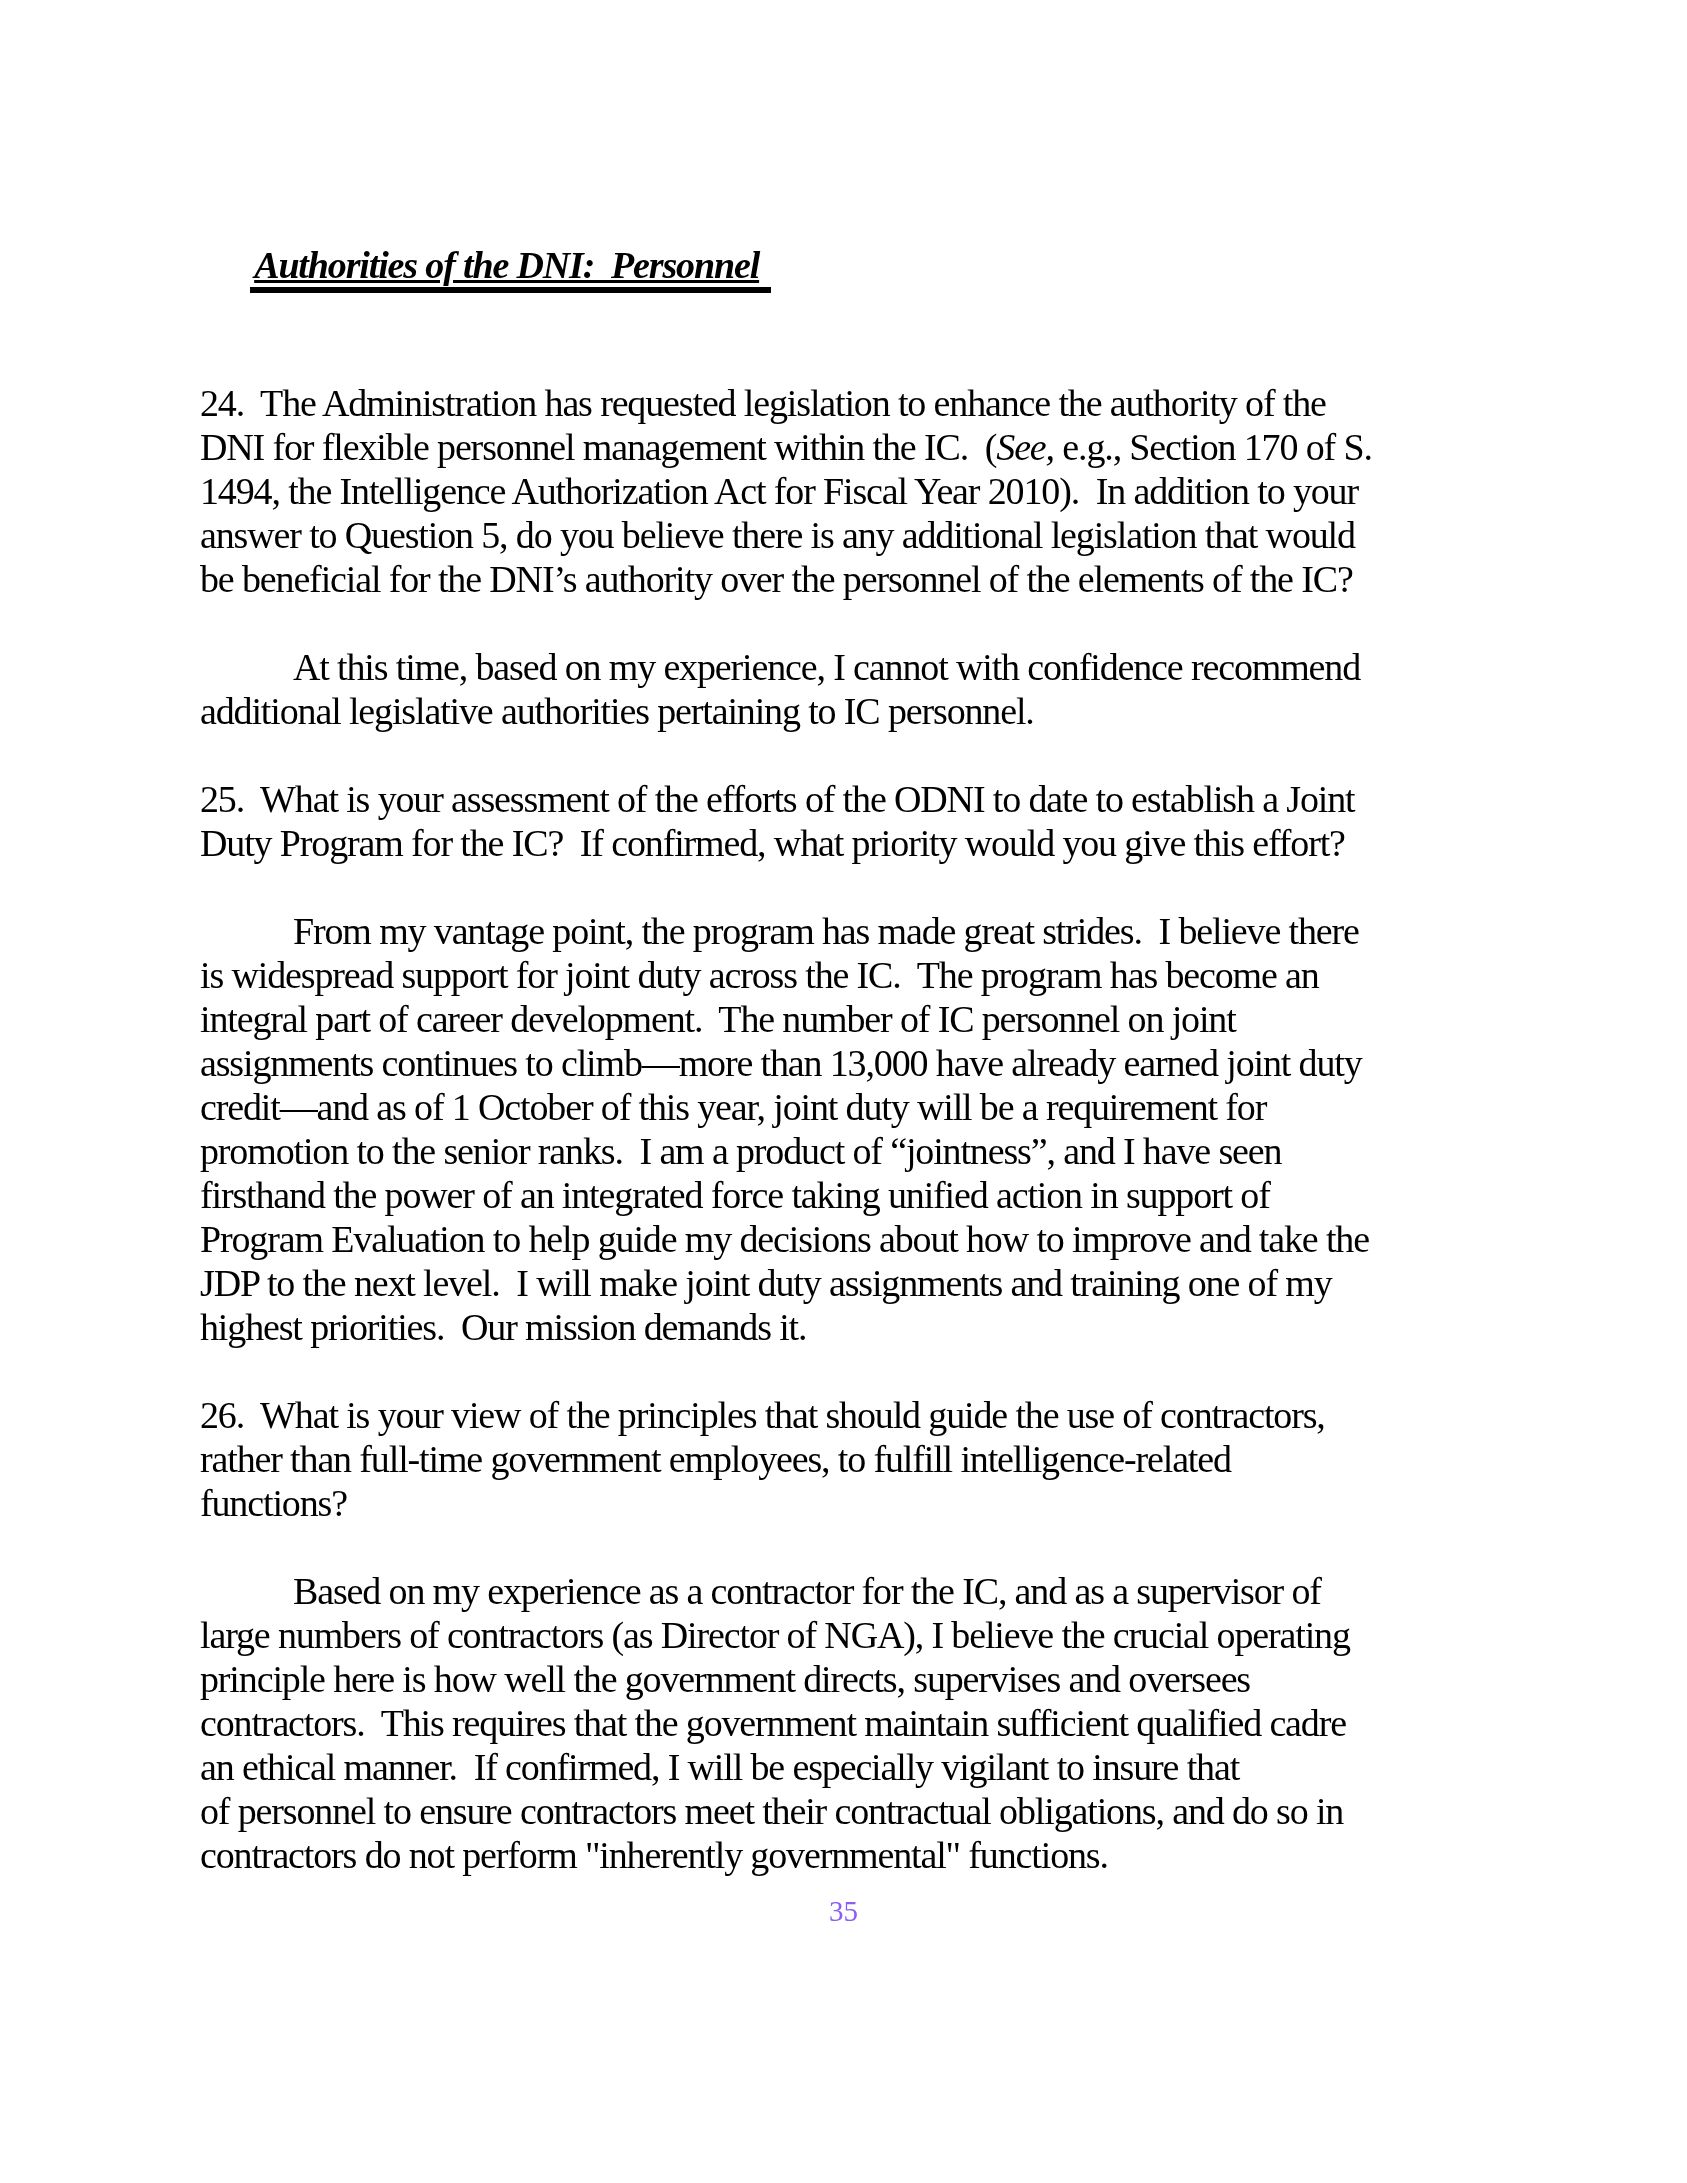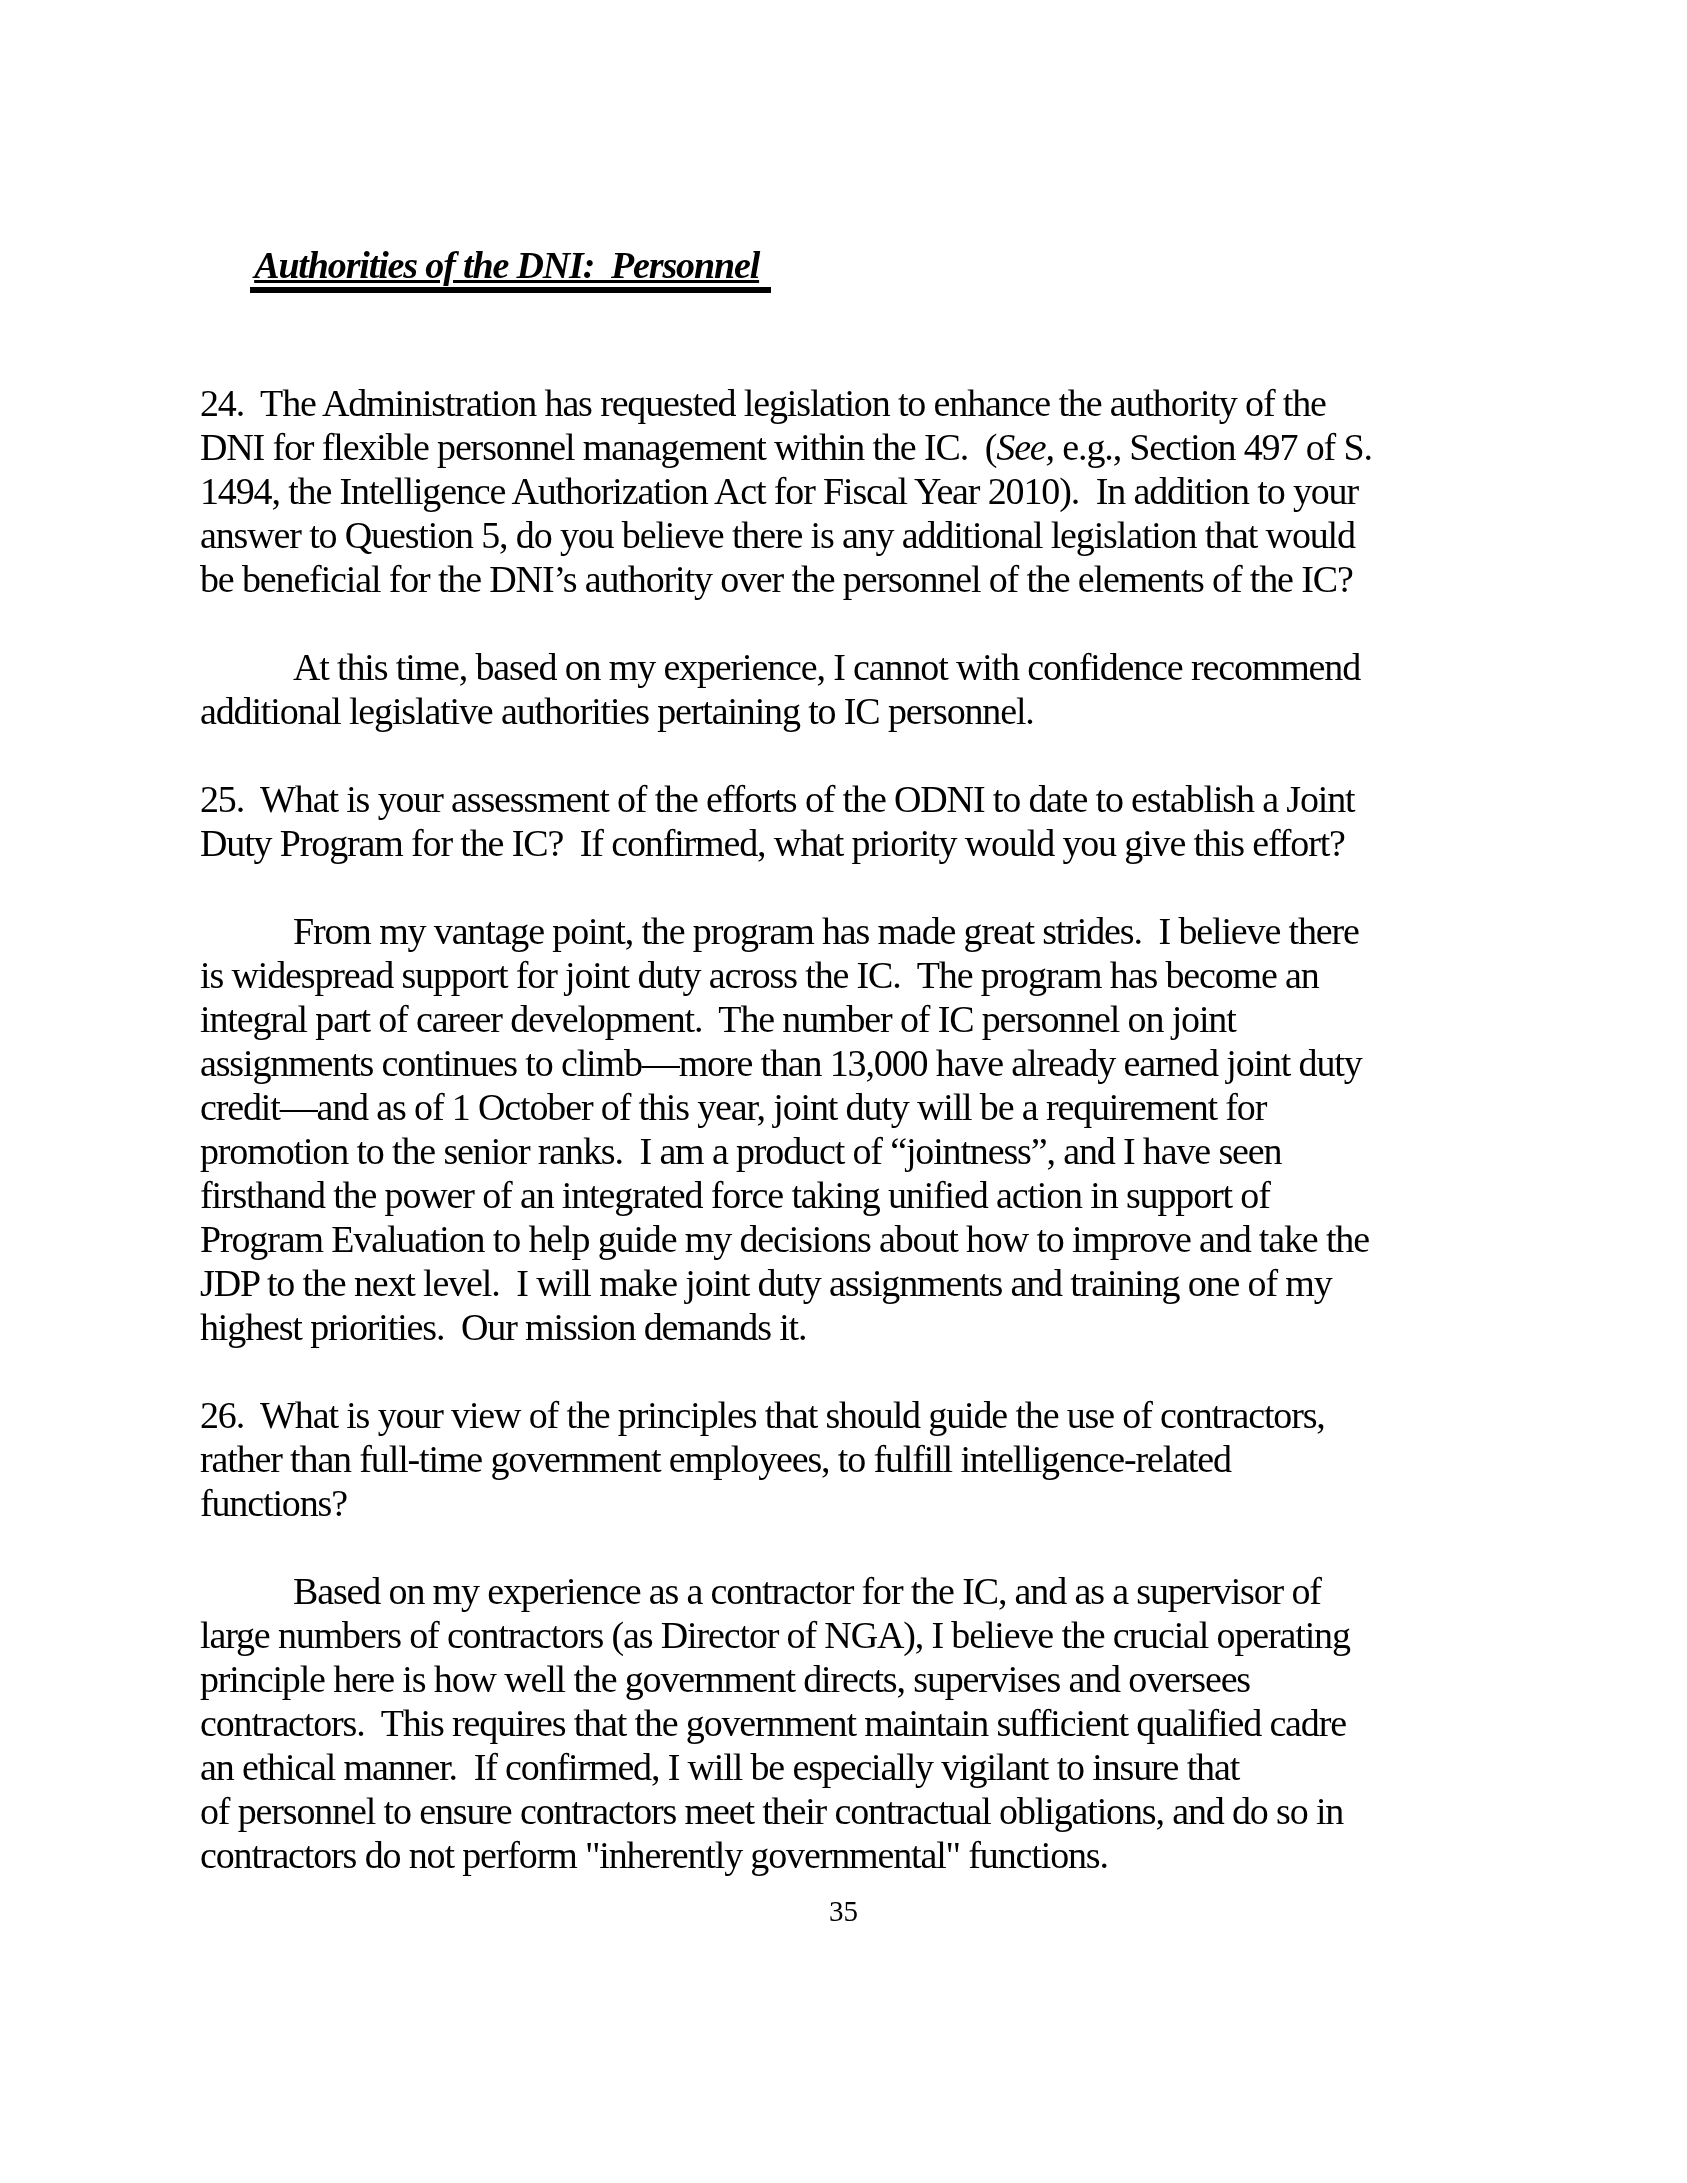--- a/index.html
+++ b/index.html
@@ -38,36 +38,36 @@
   }
   .italic { font-style: italic; }
   .page-number {
     position: absolute;
     left: 200px;
     top: 1894px;
     width: 1287px;
     text-align: center;
     font-size: 29px;
     line-height: 34px;
-    color: #000000;
+    color: #8b5cf6;
   }
 </style>
 </head>
 <body>
 
 <div class="page">
   <div class="content">
 
     <div class="doc-title-line line">
       <span class="doc-title">Authorities of the DNI:  Personnel</span>
     </div>
 
     <div class="para">
       <div class="line">24.  The Administration has requested legislation to enhance the authority of the</div>
-      <div class="line"><span>DNI for flexible personnel management within the IC.  (</span><span class="italic">See,</span><span> e.g., Section 497 of S.</span></div>
+      <div class="line"><span>DNI for flexible personnel management within the IC.  (</span><span class="italic">See,</span><span> e.g., Section 170 of S.</span></div>
       <div class="line">1494, the Intelligence Authorization Act for Fiscal Year 2010).  In addition to your</div>
       <div class="line">answer to Question 5, do you believe there is any additional legislation that would</div>
       <div class="line">be beneficial for the DNI’s authority over the personnel of the elements of the IC?</div>
     </div>
 
     <div class="para">
       <div class="line indent">At this time, based on my experience, I cannot with confidence recommend</div>
       <div class="line">additional legislative authorities pertaining to IC personnel.</div>
     </div>
 

